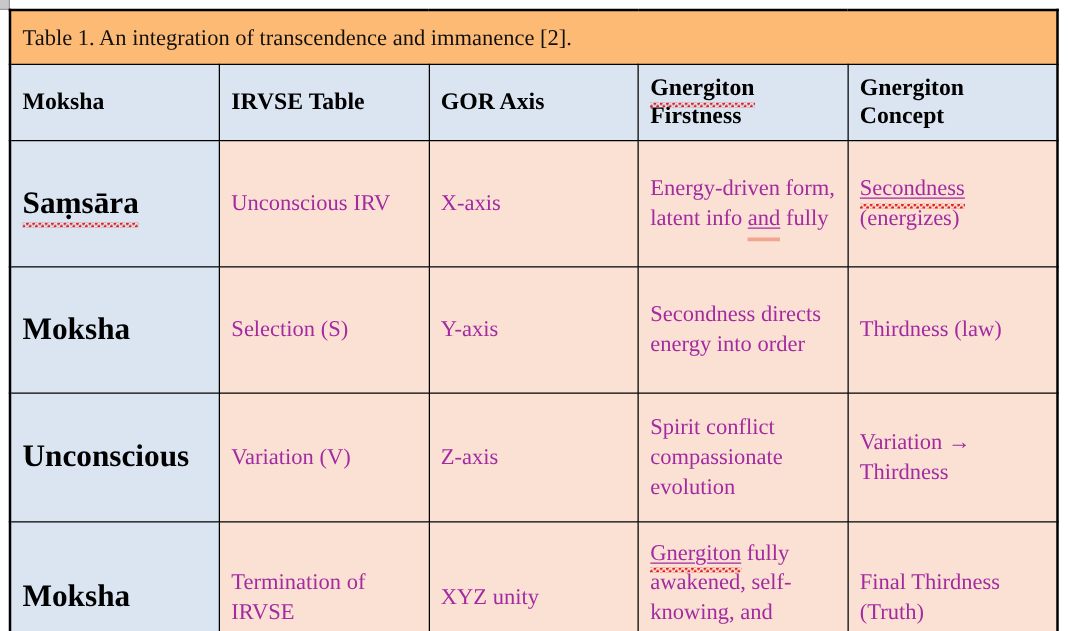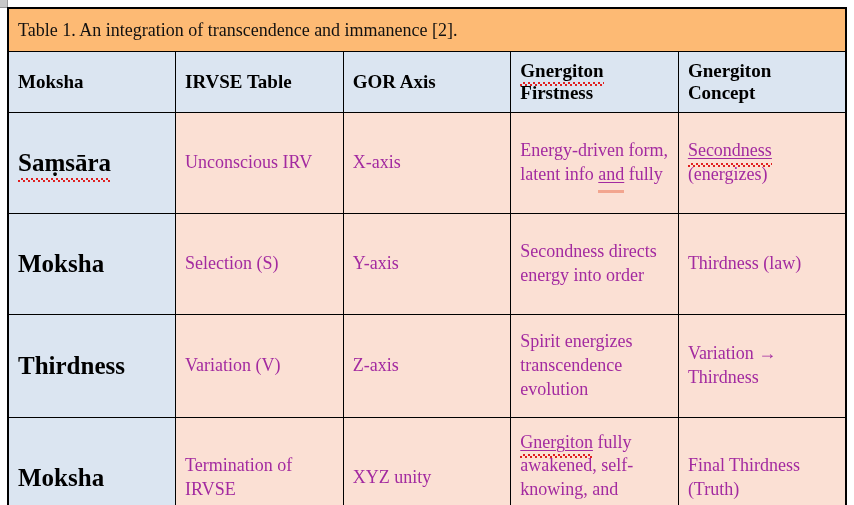--- a/index.html
+++ b/index.html
@@ -154,24 +154,24 @@
 
     <tr>
       <td class="concept-cell" style="height:88px">Moksha</td>
       <td class="body-cell">Selection (S)</td>
       <td class="body-cell">Y-axis</td>
       <td class="body-cell">Secondness directs energy into order</td>
       <td class="body-cell">Thirdness (law)</td>
     </tr>
 
     <tr>
-      <td class="concept-cell" style="height:90px">Thirdness</td>
+      <td class="concept-cell" style="height:90px">Unconscious</td>
       <td class="body-cell">Variation (V)</td>
       <td class="body-cell">Z-axis</td>
-      <td class="body-cell">Spirit energizes transcendence evolution</td>
+      <td class="body-cell">Spirit conflict compassionate evolution</td>
       <td class="body-cell">Variation → Thirdness</td>
     </tr>
 
     <tr>
       <td class="concept-cell" style="height:108px">Moksha</td>
       <td class="body-cell">Termination of IRVSE</td>
       <td class="body-cell">XYZ unity</td>
       <td class="body-cell"><span class="ul sq">Gnergiton</span><span> fully awakened, self-knowing, and integrated</span></td>
       <td class="body-cell">Final Thirdness (Truth)</td>
     </tr>

